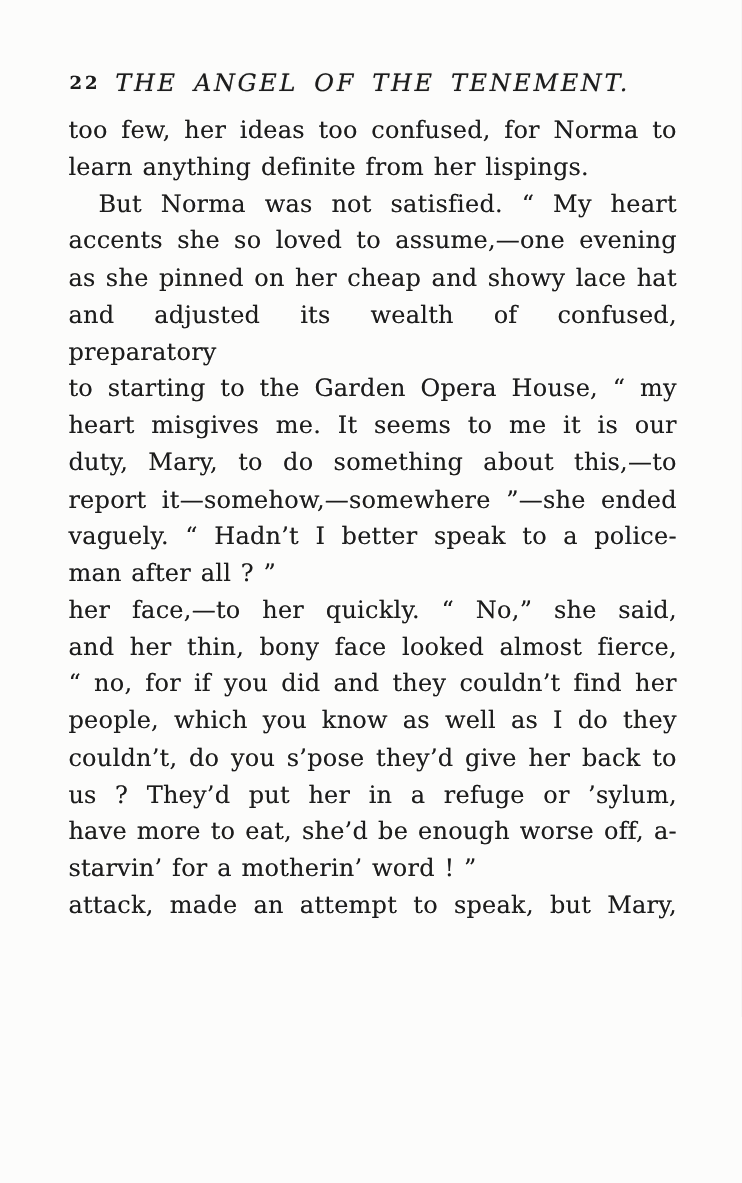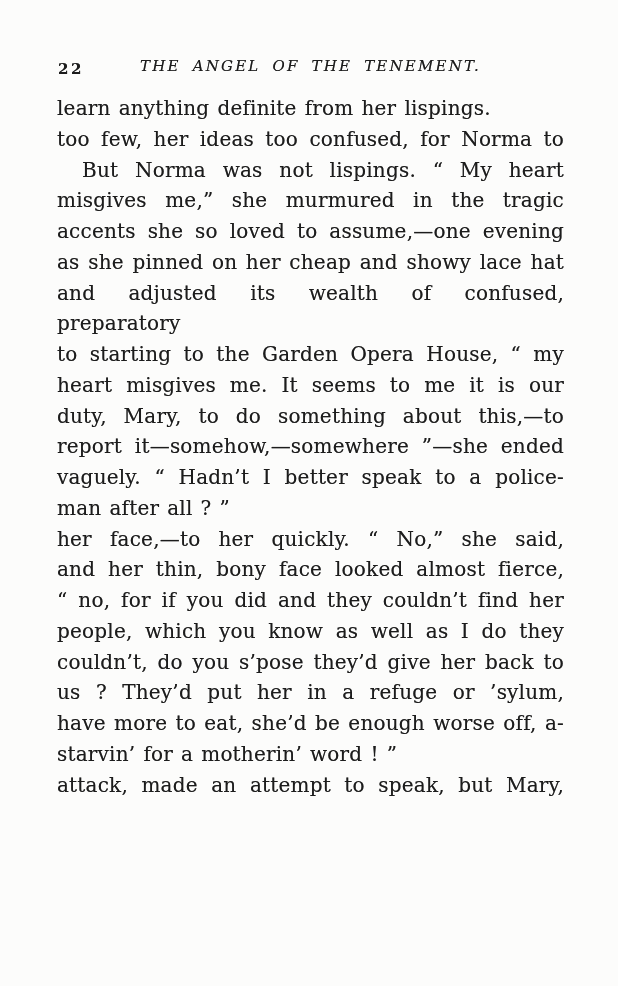--- a/index.html
+++ b/index.html
@@ -31,21 +31,21 @@
     left: 1px;
     top: 3px;
     font-size: 15px;
     letter-spacing: 2.5px;
     font-weight: bold;
     text-shadow: 0 0 .5px rgba(25,25,25,.55);
   }
   .runtitle {
     text-align: center;
     font-style: italic;
-    font-size: 15px;
+    font-size: 20px;
     letter-spacing: 2.2px;
     word-spacing: 5px;
     white-space: nowrap;
     text-shadow: 0 0 .6px rgba(25,25,25,.6);
   }
   
   .textblock {
     position: absolute;
     left: 57px;
     top: 93px;
@@ -67,24 +67,23 @@
 <body>
 
 <div class="sheet">
 
   <div class="runhead">
     <span class="pagenum">22</span>
     <div class="runtitle">THE ANGEL OF THE TENEMENT.</div>
   </div>
 
   <div class="textblock">
+    <div class="line">too few, her ideas too confused, for Norma to</div>
     <div class="line short">learn anything definite from her lispings.</div>
-    <div class="line">too few, her ideas too confused, for Norma to</div>
-    <div class="line ind">But Norma was not lispings.  “ My heart</div>
-    <div class="line">misgives me,” she murmured in the tragic</div>
+    <div class="line ind">But Norma was not satisfied.  “ My heart</div>
     <div class="line">accents she so loved to assume,—one evening</div>
     <div class="line">as she pinned on her cheap and showy lace hat</div>
     <div class="line">and adjusted its wealth of confused, preparatory</div>
     <div class="line">to starting to the Garden Opera House, “ my</div>
     <div class="line">heart misgives me.  It seems to me it is our</div>
     <div class="line">duty, Mary, to do something about this,—to</div>
     <div class="line">report it—somehow,—somewhere ”—she ended</div>
     <div class="line">vaguely.  “ Hadn’t I better speak to a police-</div>
     <div class="line short">man after all ? ”</div>
     <div class="line">her face,—to her quickly.  “ No,” she said,</div>

